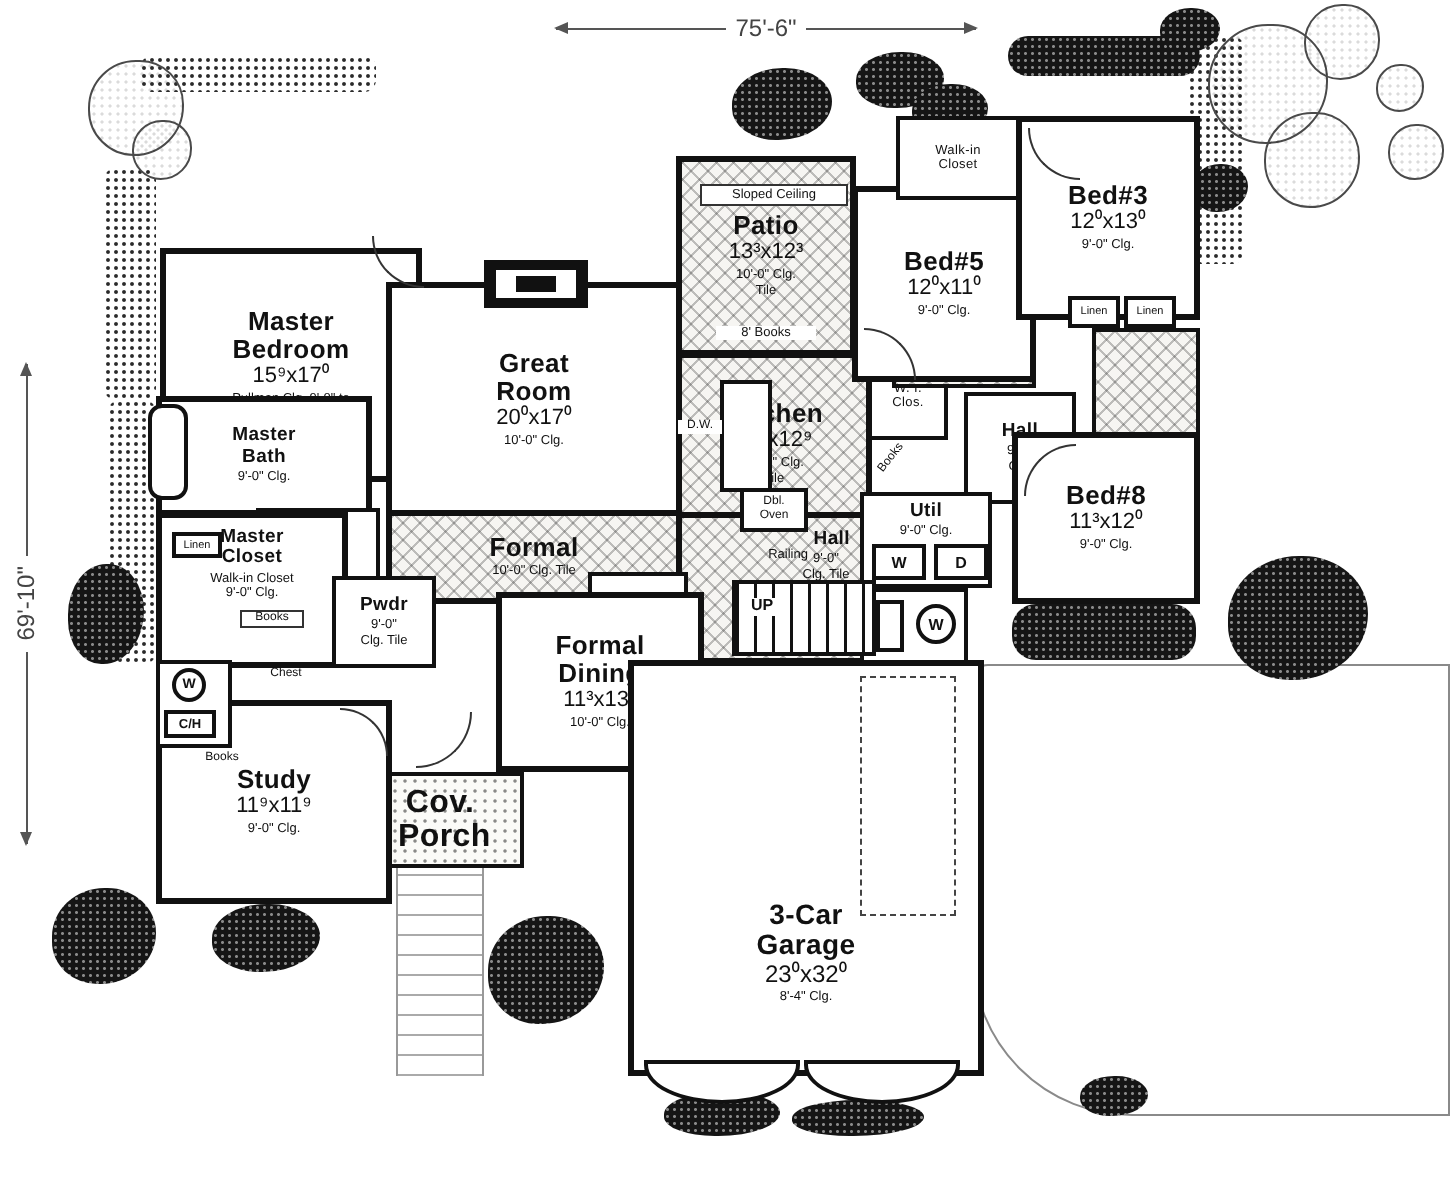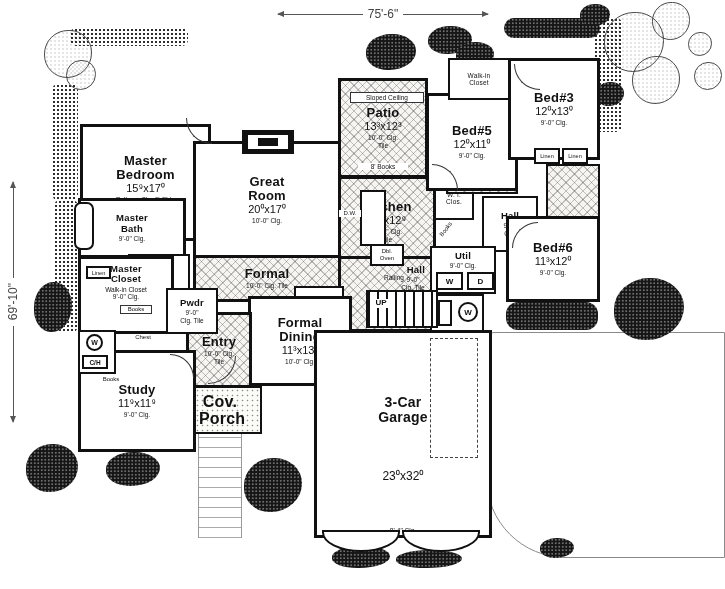--- a/index.html
+++ b/index.html
@@ -168,21 +168,21 @@
 
   <div class="room thin" style="left:482px;top:196px;width:56px;height:56px;">
     <div class="lbl">
       <div class="rname sm">Hall</div>
       <div class="rnote" style="max-width:24px;">9'-0" Clg.</div>
     </div>
   </div>
 
   <div class="room" style="left:506px;top:216px;width:94px;height:86px;">
     <div class="lbl">
-      <div class="rname">Bed#6</div>
+      <div class="rname">Bed#8</div>
       <div class="rsize">11³x12⁰</div>
       <div class="rnote">9'-0" Clg.</div>
     </div>
   </div>
 
   <div class="room tile" style="left:338px;top:256px;width:100px;height:76px;">
     <div class="lbl" style="align-items:flex-end;justify-content:flex-start;padding:6px 10px 0 0;">
       <div class="rname sm">Hall</div>
       <div class="rnote" style="max-width:24px;">9'-0" Clg. Tile</div>
     </div>
@@ -218,26 +218,20 @@
   </div>
 
   <div class="room" style="left:248px;top:296px;width:104px;height:90px;">
     <div class="lbl">
       <div class="rname" style="max-width:62px;">Formal Dining</div>
       <div class="rsize">11³x13⁰</div>
       <div class="rnote">10'-0" Clg.</div>
     </div>
   </div>
 
-  <div class="room tile" style="left:186px;top:312px;width:66px;height:76px;">
-    <div class="lbl">
-      <div class="rname">Entry</div>
-      <div class="rnote" style="max-width:34px;">10'-0" Clg. Tile</div>
-    </div>
-  </div>
 
   <div class="room stipple thin" style="left:178px;top:386px;width:84px;height:48px;">
     <div class="lbl">
         <div class="rname" style="max-width:42px;font-size:16px;">Cov. Porch</div>
       </div>
   </div>
 
   <div class="room" style="left:78px;top:350px;width:118px;height:102px;">
     <div class="lbl">
       <div class="rname">Study</div>
@@ -276,21 +270,21 @@
 
   <div class="room thin" style="left:78px;top:330px;width:38px;height:44px;"></div>
   <div class="circle" style="left:86px;top:334px;width:17px;height:17px;font-size:7px;">
       <span>W</span>
     </div>
   <div class="box" style="left:82px;top:355px;width:26px;height:14px;font-size:6.5px;">
       <span>C/H</span>
     </div>
 
   <div class="room" style="left:314px;top:330px;width:178px;height:208px;">
-    <div class="lbl" style="justify-content:space-between;padding-top:62px;">
+    <div class="lbl" style="justify-content:center;padding-top:84px;">
       <div class="rname" style="max-width:72px;font-size:14px;">3-Car Garage</div>
       <div class="rsize" style="font-size:12px;">23⁰x32⁰</div>
       <div class="rnote">8'-4" Clg.</div>
     </div>
   </div>
   <div style="position:absolute;left:430px;top:338px;width:48px;height:120px;border:1.5px dashed #444;box-sizing:border-box;"></div>
   <div class="bay" style="left:322px;top:530px;width:78px;height:22px;"></div>
   <div class="bay" style="left:402px;top:530px;width:78px;height:22px;"></div>
 
   <div style="position:absolute;left:242px;top:130px;width:52px;height:24px;background:#111;">

